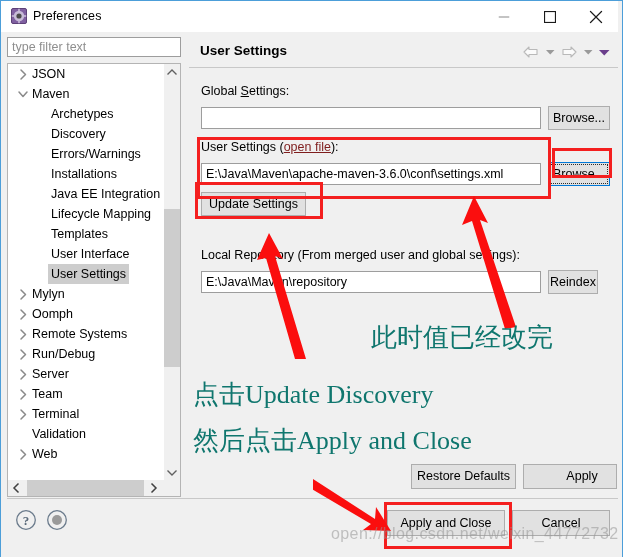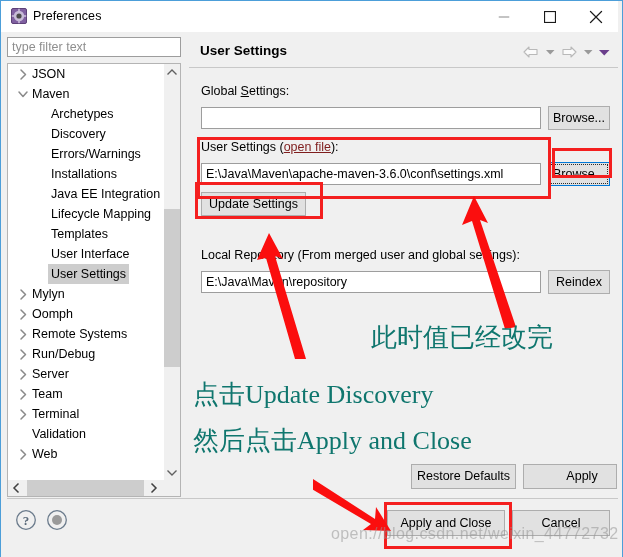--- a/index.html
+++ b/index.html
@@ -522,21 +522,21 @@
         <input class="txt-input" style="left: 12px; top: 39px; width: 340px;" type="text" value="">
         <button class="btn" style="left:359px; top:38px; width:62px; height:24px;">Browse...</button>
 
         <span class="field-label" style="left:12px; top:72px;"><span>User Settings (</span><span class="link">open file</span><span>):</span></span>
         <input class="txt-input" style="left: 12px; top: 95px; width: 340px;" type="text" value="E:\Java\Maven\apache-maven-3.6.0\conf\settings.xml">
         <button class="btn focused" style="left:359px; top:94px; width:62px; height:24px;">Browse...</button>
         <button class="btn" style="left:12px; top:124px; width:105px; height:24px;">Update Settings</button>
 
         <span class="field-label" style="left:12px; top:180px;">Local Repository (From merged user and global settings):</span>
         <input class="txt-input" style="left: 12px; top: 203px; width: 340px;" type="text" value="E:\Java\Maven\repository">
-        <button class="btn" style="left:359px; top:202px; width:62px; height:24px;text-align:center;">Reindex</button>
+        <button class="btn" style="left:359px; top:202px; width:50px; height:24px;text-align:center;">Reindex</button>
       </div>
     </div>
 
     <div class="btn-bar-top">
       <button class="btn" style="left:222px; top:5px; width:105px; height:25px;"><span>Restore Defaults</span></button>
       <button class="btn" style="left:334px; top:5px; width:94px; height:25px;padding-left:24px;"><span>Apply</span></button>
     </div>
 
     <div class="footer-sep"></div>
 

